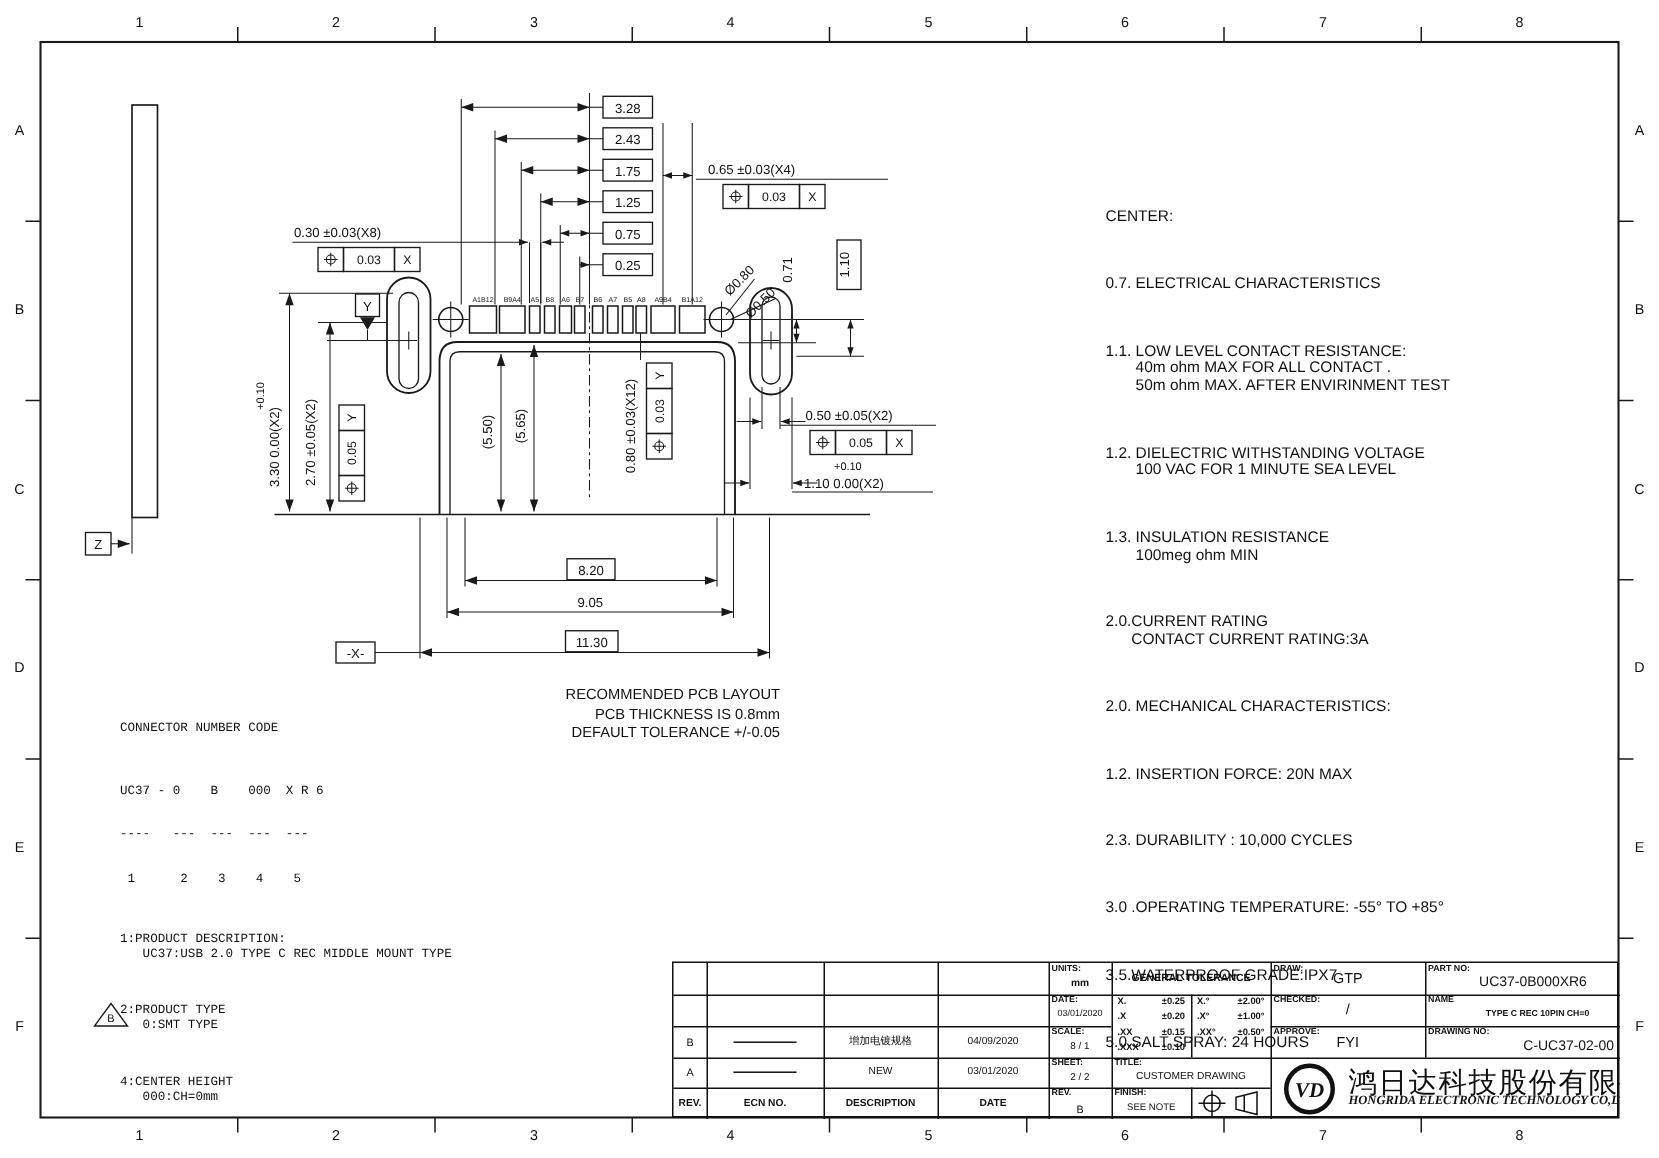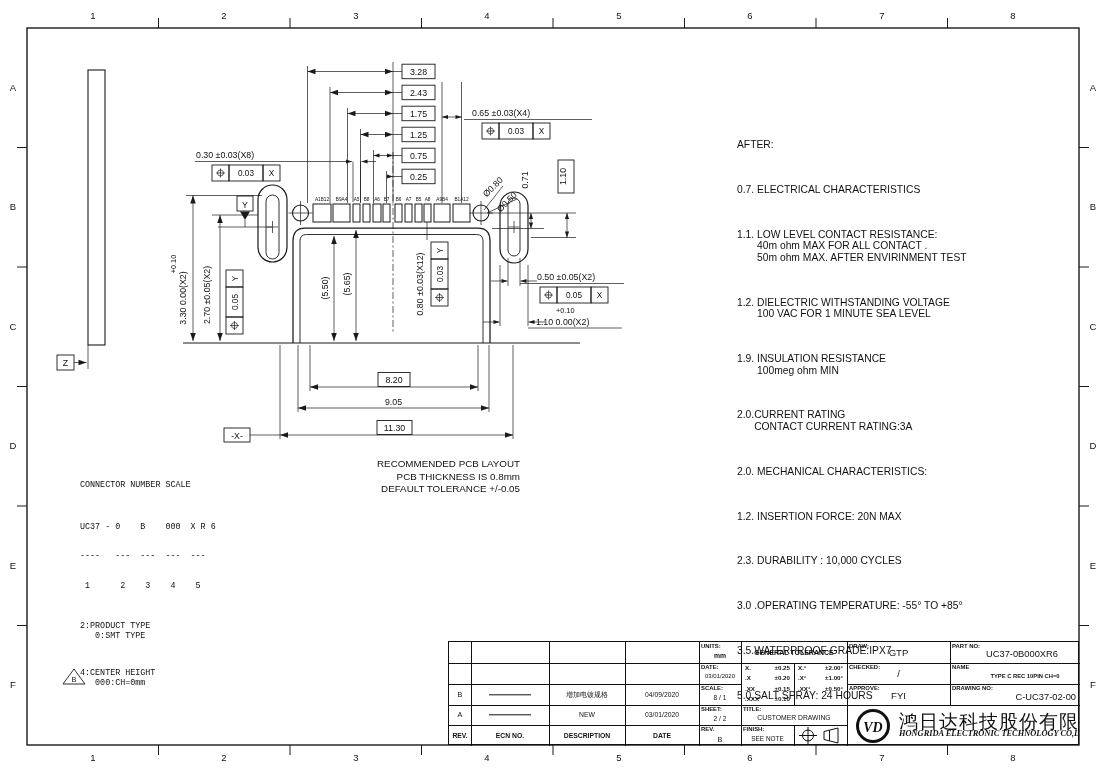--- a/index.html
+++ b/index.html
@@ -340,48 +340,50 @@
     <text class="t9 mid" x="394.5" y="431">11.30</text>
     <text class="t9 mid" x="237" y="438.5">-X-</text>
 
     <g>
       <polygon points="74,669 63,684 85,684" fill="none" stroke="#1a1a1a" stroke-width="0.9"></polygon>
     </g>
     <text class="t7 mid" x="74" y="681.5">B</text>
   </svg>
 
   <div class="notes">
-    <div>AFTER:</div>
+    <div>CENTER:</div>
     <div>0.7. ELECTRICAL CHARACTERISTICS</div>
     <div>1.1. LOW LEVEL CONTACT RESISTANCE:
        40m ohm MAX FOR ALL CONTACT .
        50m ohm MAX. AFTER ENVIRINMENT TEST</div>
     <div>1.2. DIELECTRIC WITHSTANDING VOLTAGE
        100 VAC FOR 1 MINUTE SEA LEVEL</div>
-    <div>1.9. INSULATION RESISTANCE
+    <div>1.3. INSULATION RESISTANCE
        100meg ohm MIN</div>
     <div>2.0.CURRENT RATING
       CONTACT CURRENT RATING:3A</div>
     <div>2.0. MECHANICAL CHARACTERISTICS:</div>
     <div>1.2. INSERTION FORCE: 20N MAX</div>
     <div>2.3. DURABILITY : 10,000 CYCLES</div>
     <div>3.0 .OPERATING TEMPERATURE: -55° TO +85°</div>
     <div>3.5.WATERPROOF GRADE:IPX7</div>
     <div>5.0.SALT SPRAY: 24 HOURS</div>
   </div>
 
   <div class="pcbnote">RECOMMENDED PCB LAYOUT
 PCB THICKNESS IS 0.8mm
 DEFAULT TOLERANCE +/-0.05</div>
 
   <div class="code">
-    <div style="margin-bottom:12px">CONNECTOR NUMBER SCALE</div>
+    <div style="margin-bottom:12px">CONNECTOR NUMBER CODE</div>
     <div>UC37 - 0    B    000  X R 6</div>
     <div>----   ---  ---  ---  ---</div>
     <div style="margin-bottom:10px"> 1      2    3    4    5</div>
+    <div style="margin-bottom:8px">1:PRODUCT DESCRIPTION:
+   UC37:USB 2.0 TYPE C REC MIDDLE MOUNT TYPE</div>
     <div style="margin-bottom:8px">2:PRODUCT TYPE
    0:SMT TYPE</div>
     <div style="margin-bottom:13px">4:CENTER HEIGHT
    000:CH=0mm</div>
     
   </div>
 
   <div class="tb">
 
     <div class="vr" style="left:22px;top:0;height:104px"></div>

